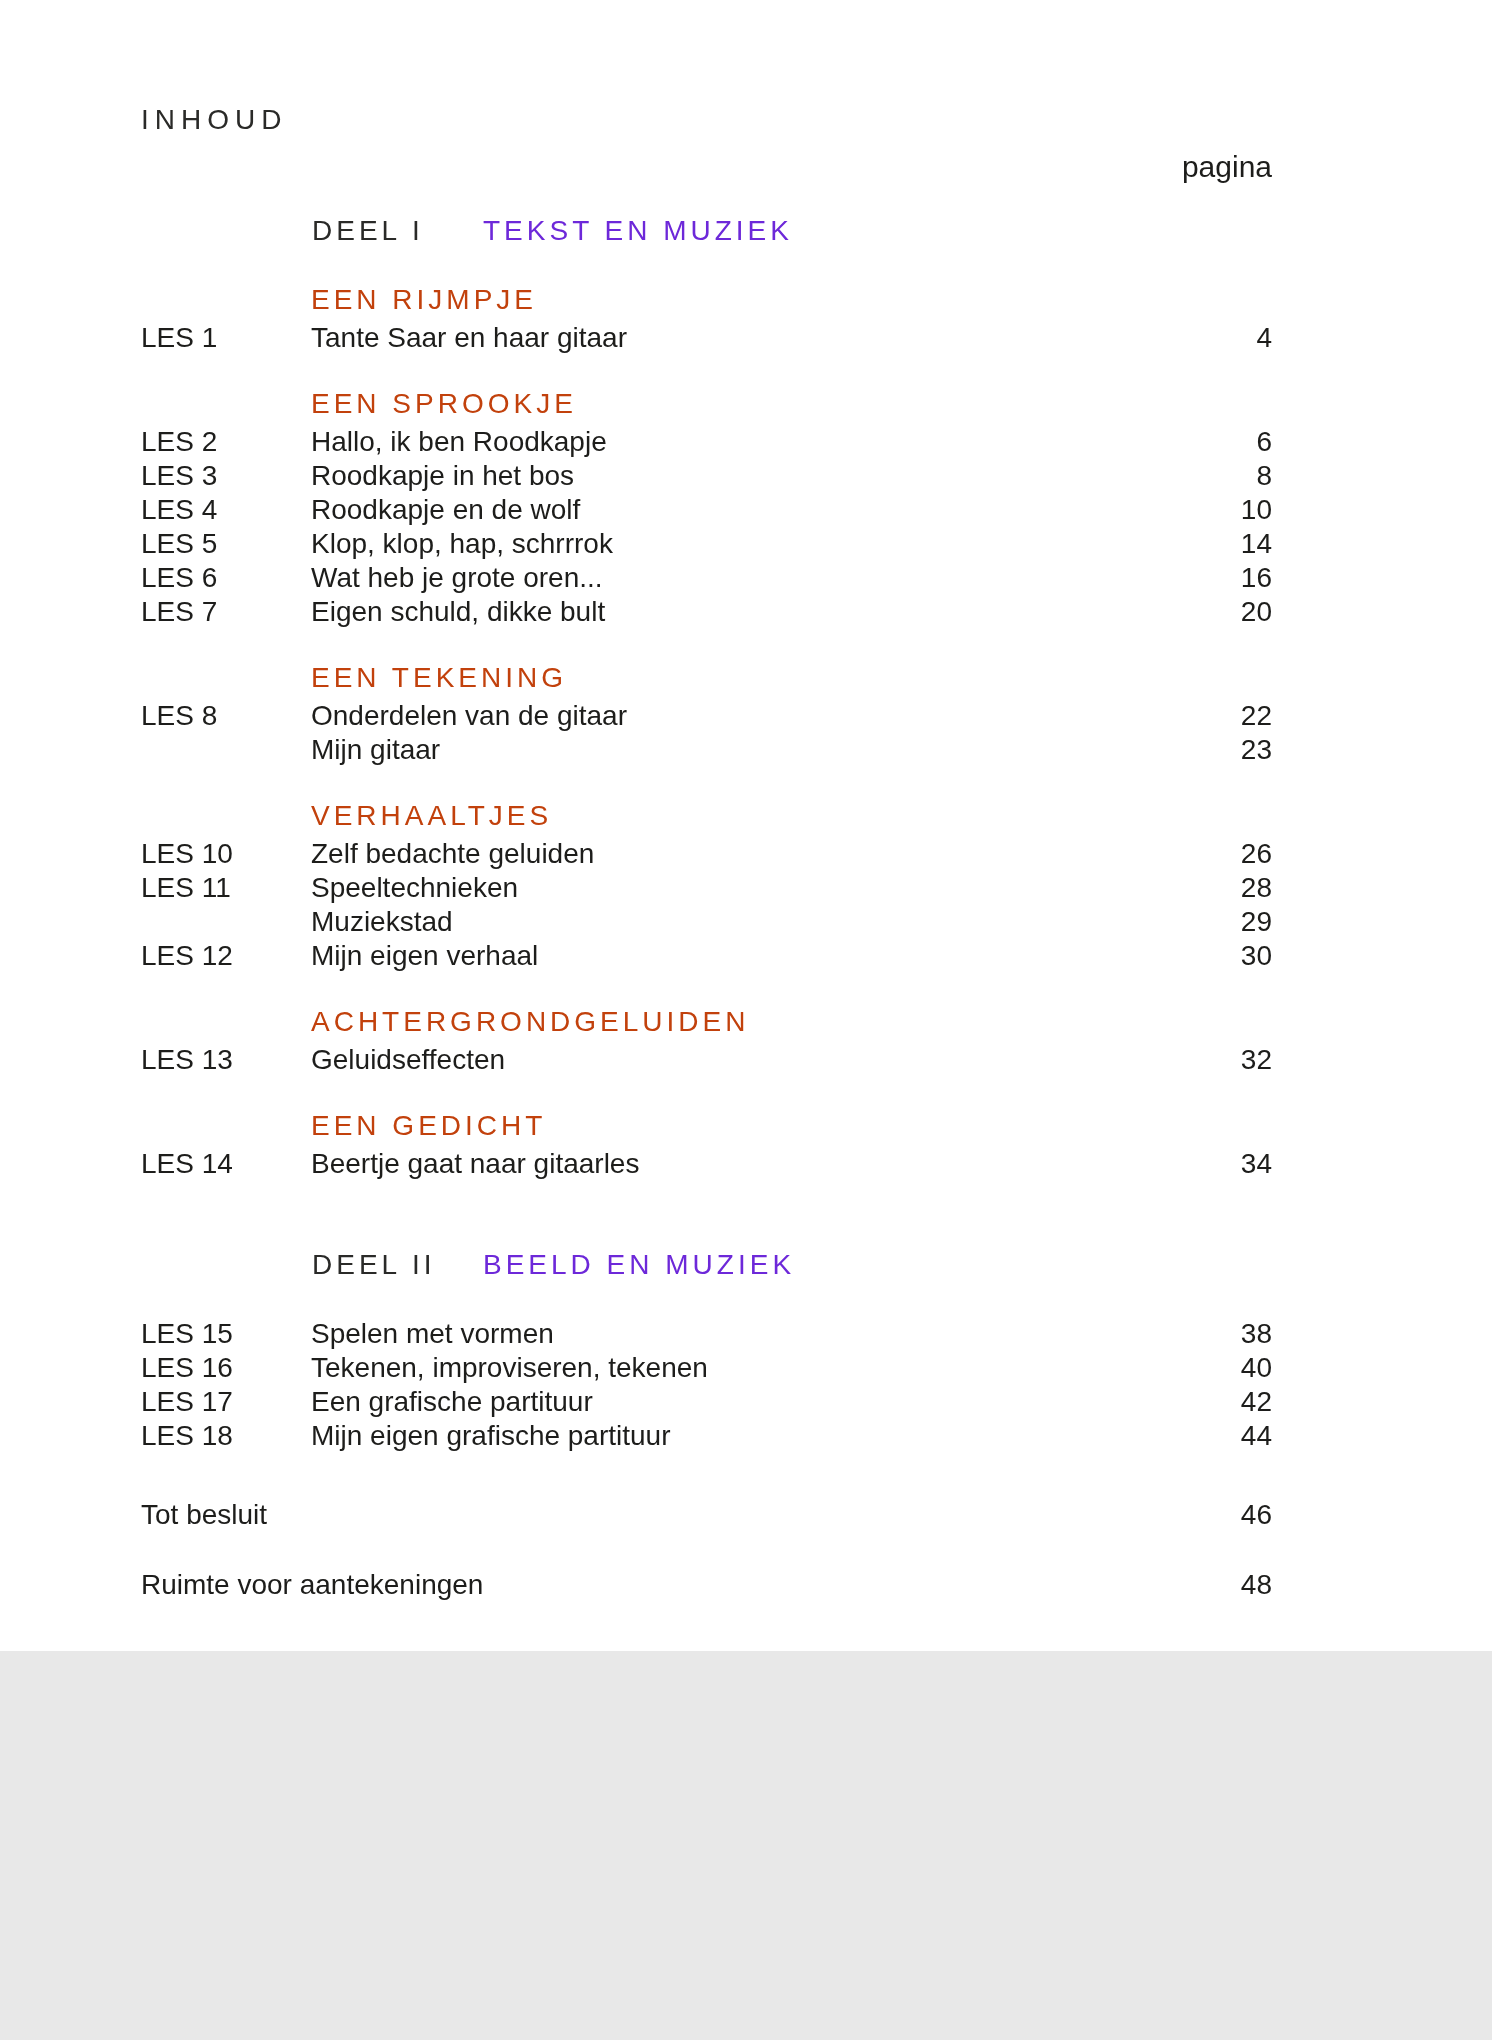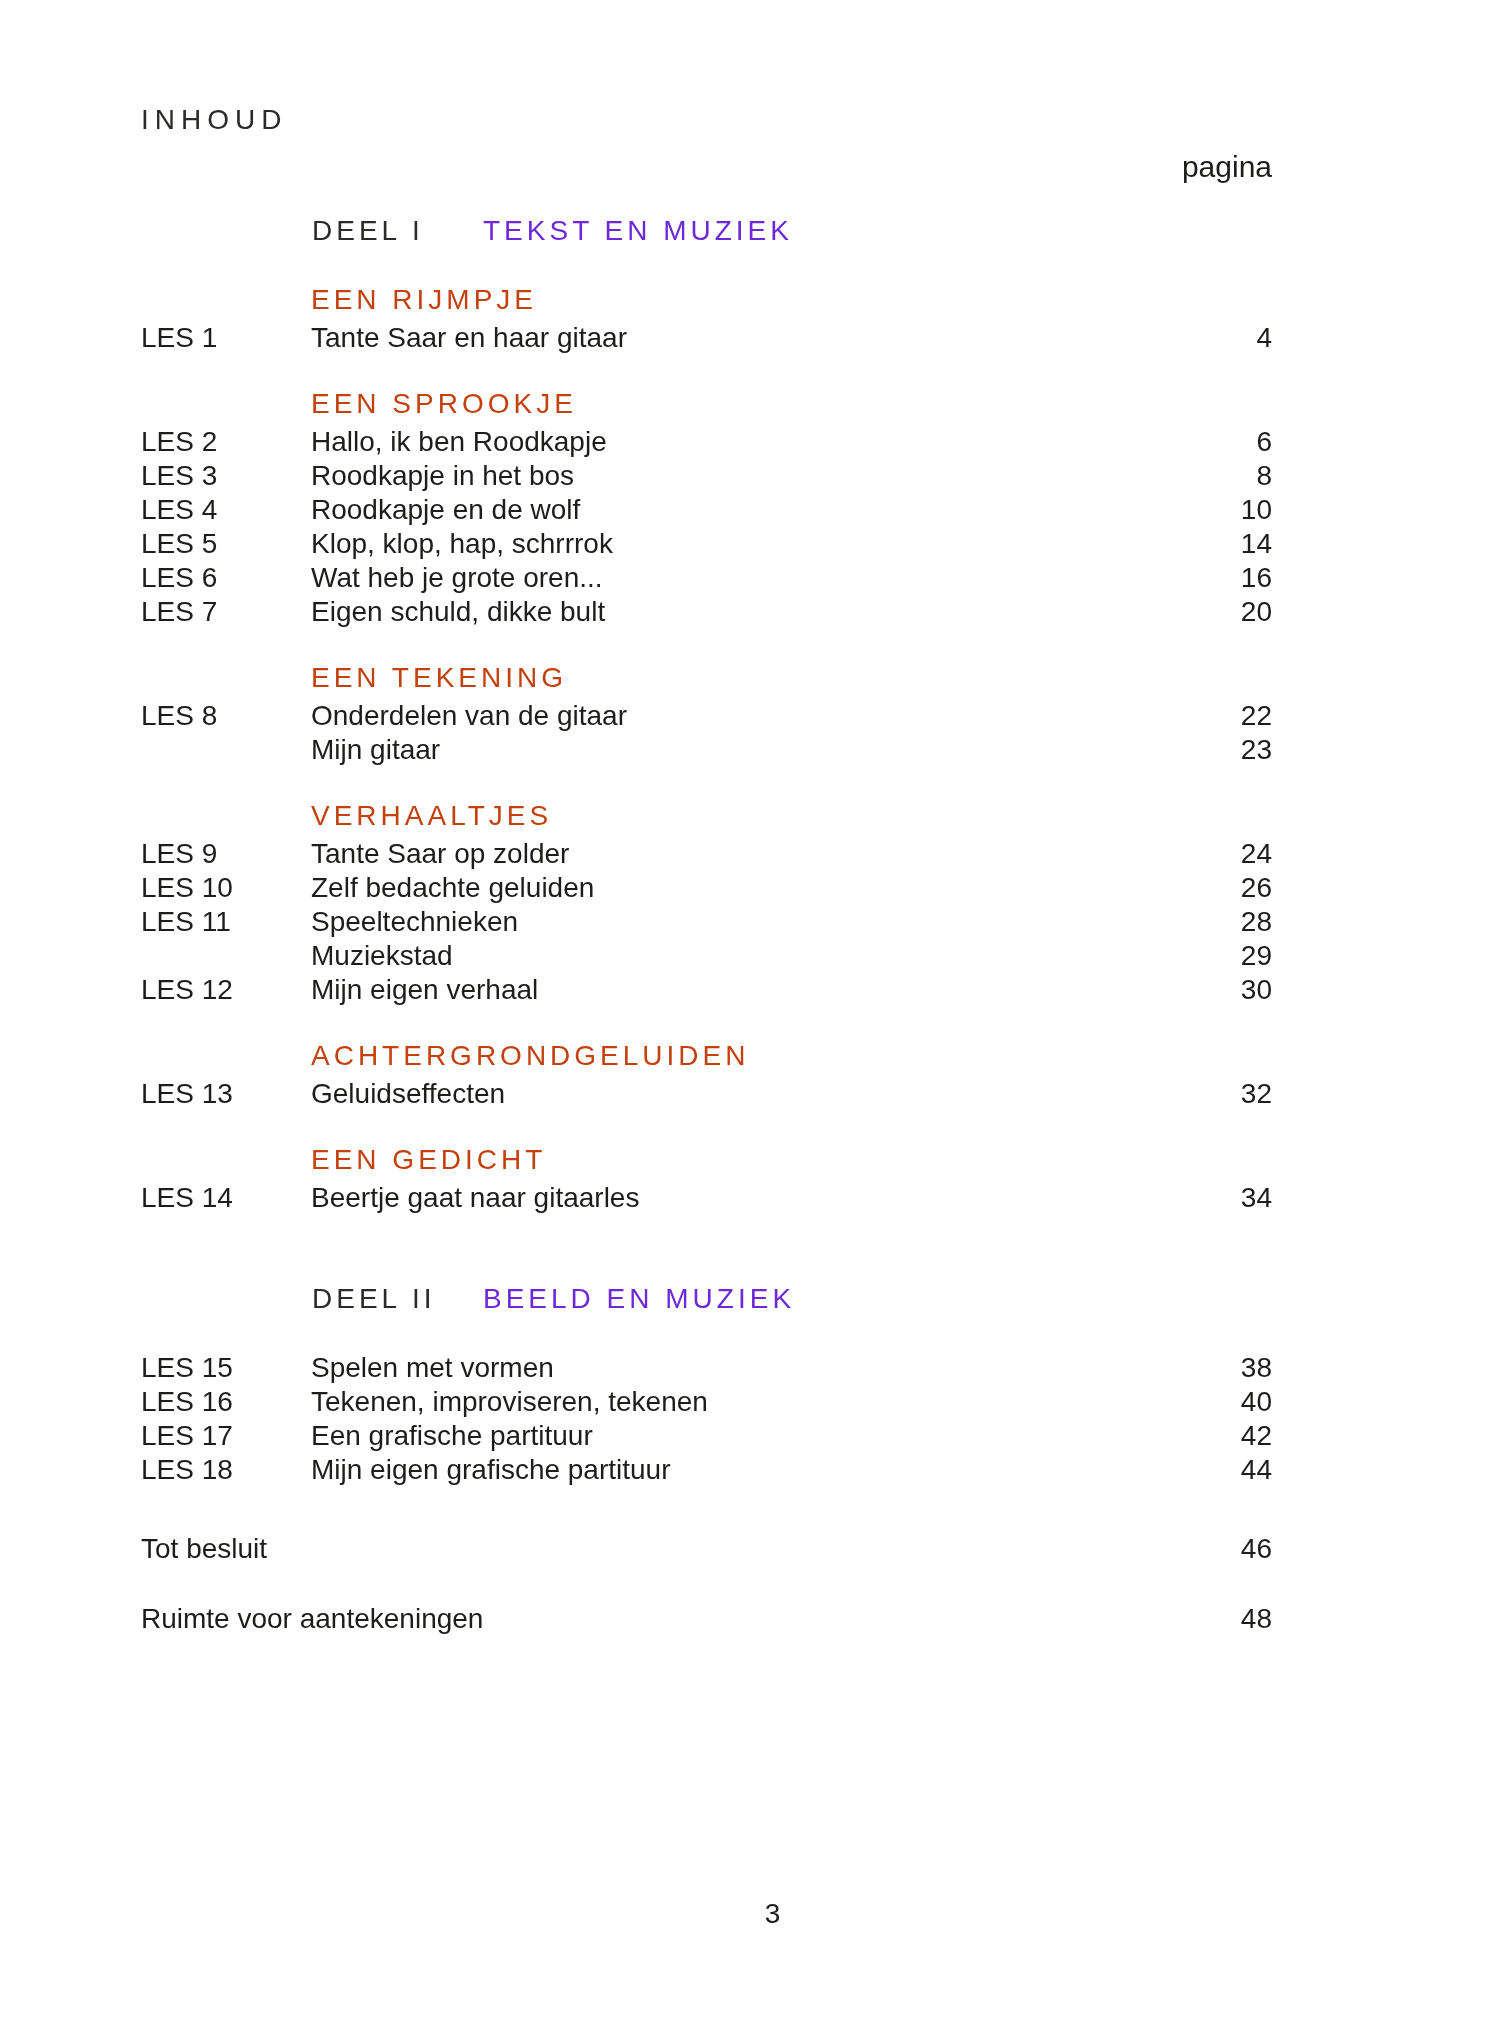--- a/index.html
+++ b/index.html
@@ -3,21 +3,21 @@
 <meta charset="utf-8">
 <style>
   html, body {
     margin: 0;
     padding: 0;
     background: #e8e8e8;
   }
   .page {
     position: relative;
     width: 1492px;
-    height: 2040px;
+    height: 1651px;
     background: #ffffff;
     font-family: "Liberation Sans", sans-serif;
     color: #1d1d1b;
     overflow: hidden;
     margin: 0 auto;
   }
   
   .inhoud-title {
     position: absolute;
     left: 141px;
@@ -174,25 +174,20 @@
     <span class="col-les"></span>
     <span class="col-title">Mijn gitaar</span>
     <span class="col-page">23</span>
   </div>
       </div>
       <div class="section">
         <div class="row heading-row">
     <span class="section-heading">VERHAALTJES</span>
   </div>
         <div class="row entry-row">
-    <span class="col-les">LES 9</span>
-    <span class="col-title">Tante Saar op zolder</span>
-    <span class="col-page">24</span>
-  </div>
-        <div class="row entry-row">
     <span class="col-les">LES 10</span>
     <span class="col-title">Zelf bedachte geluiden</span>
     <span class="col-page">26</span>
   </div>
         <div class="row entry-row">
     <span class="col-les">LES 11</span>
     <span class="col-title">Speeltechnieken</span>
     <span class="col-page">28</span>
   </div>
         <div class="row entry-row">

